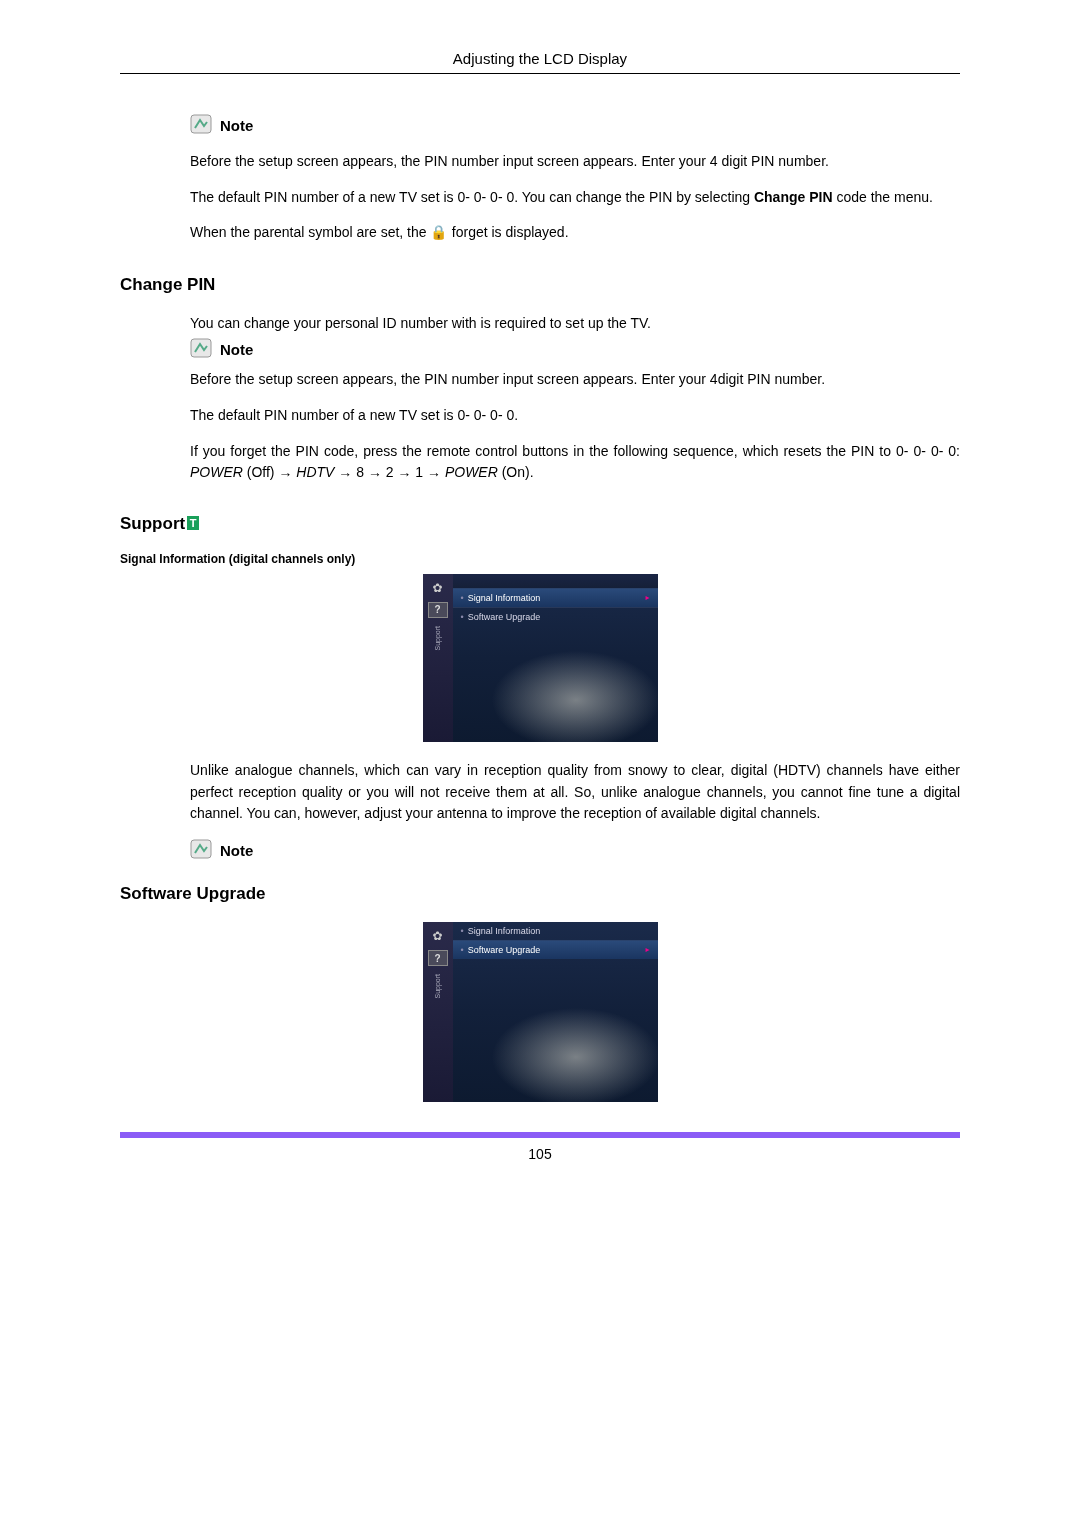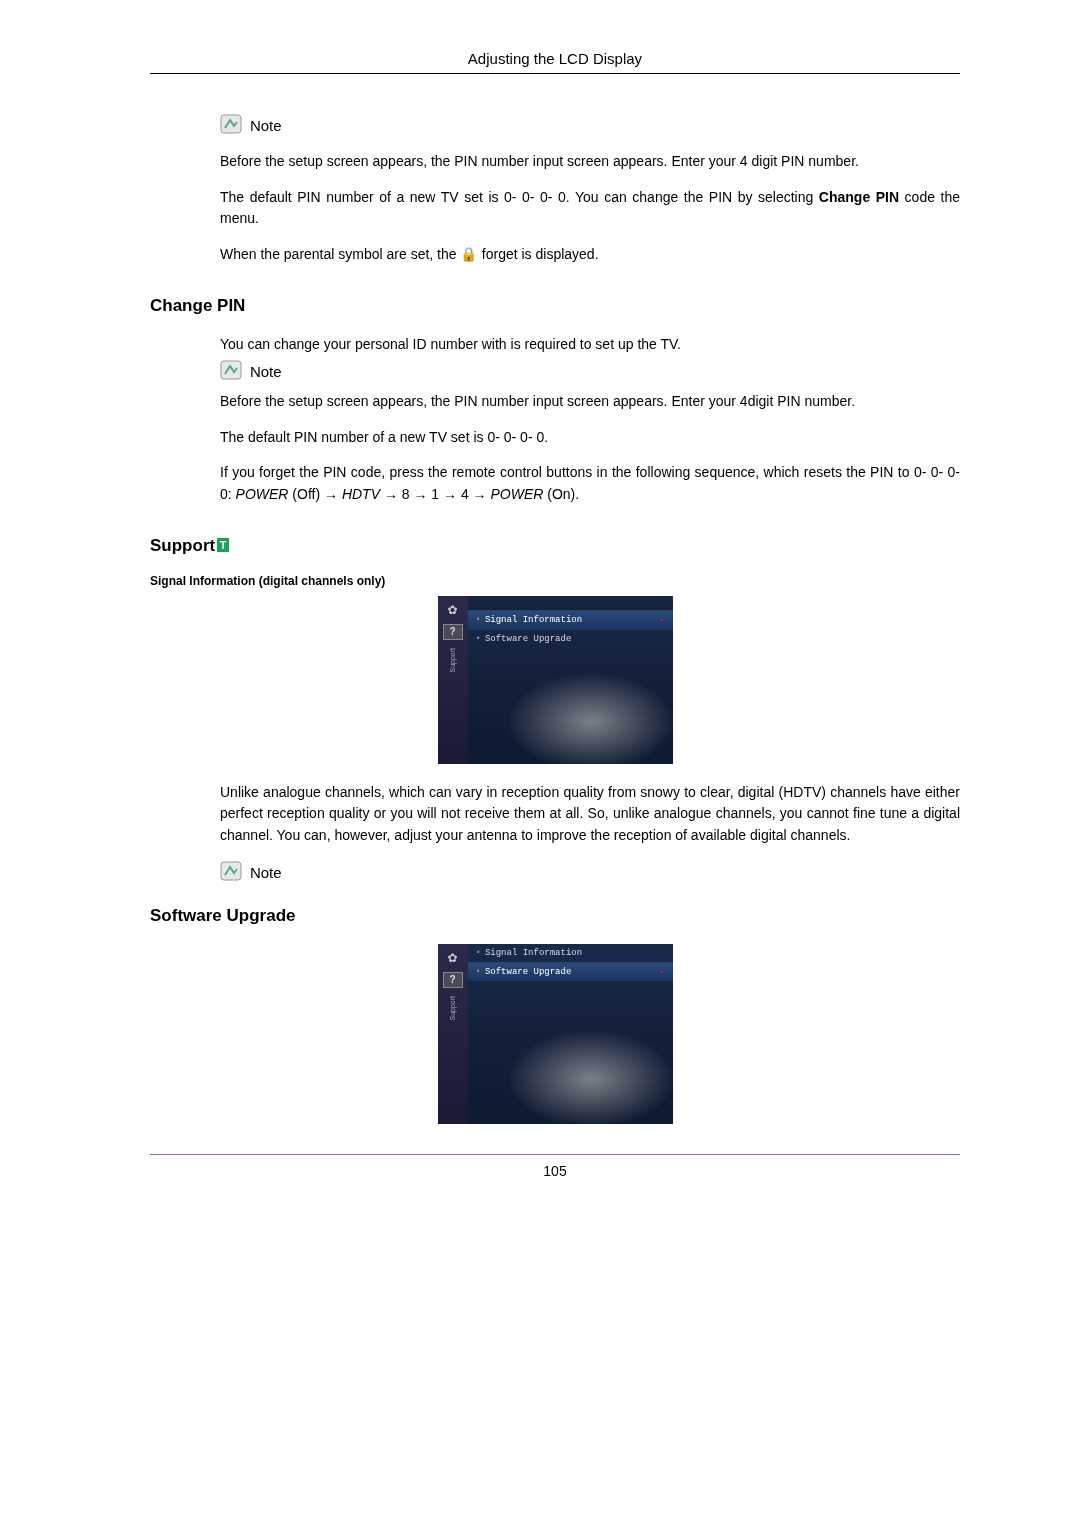--- a/index.html
+++ b/index.html
@@ -6,21 +6,20 @@
     margin: 0;
     padding: 0;
     background: #fff;
     font-family: Verdana, Geneva, sans-serif;
     font-size: 14px;
     color: #000;
     width: 1080px;
   }
   .page {
     padding: 50px 120px 40px 120px;
-    margin-left: 30px;
   }
   .header-title {
     text-align: center;
     font-size: 15px;
     padding-bottom: 6px;
     border-bottom: 1px solid #000;
     margin-bottom: 40px;
   }
   .content-block {
     margin-left: 70px;
@@ -28,21 +27,21 @@
   }
   .note-line {
     margin-bottom: 14px;
   }
   .note-icon {
     display: inline-block;
     vertical-align: middle;
     margin-right: 4px;
   }
   .note-label {
-    font-weight: normal;
+    font-weight: bold;
     font-size: 15px;
     vertical-align: middle;
   }
   .para {
     line-height: 1.55;
     margin-bottom: 14px;
     text-align: justify;
   }
   .bold {
     font-weight: bold;
@@ -117,21 +116,20 @@
     writing-mode: vertical-rl;
     transform: rotate(180deg);
     font-size: 7px;
     color: #aab;
     margin-top: 4px;
   }
   .menu-main {
     flex: 1;
     position: relative;
     background: radial-gradient(ellipse 120px 70px at 60% 75%, rgba(210,210,200,0.55), rgba(30,30,55,0) 70%), linear-gradient(to bottom, #1a2a4a 0%, #12203a 50%, #0d1a30 100%);
-    font-family: Liberation Mono, monospace;
   }
   .menu-top-bar {
     height: 14px;
     background: linear-gradient(to bottom, #1a2545, #152038);
   }
   .menu-item {
     font-size: 9px;
     color: #d8d8e8;
     padding: 4px 8px;
     border-top: 1px solid rgba(80,100,140,0.3);
@@ -151,21 +149,21 @@
   }
   .menu-body {
     height: 95px;
   }
   .shot1 .menu-body { height: 115px; }
   .shot1 { height: 168px; }
   .shot2 { height: 180px; }
   .shot2 .menu-body { height: 120px; }
 
   .footer {
-    border-top: 1px solid #8b5cf6;
+    border-top: 6px solid #8b5cf6;
     text-align: center;
     padding-top: 8px;
     font-size: 14px;
     margin-top: 30px;
   }
 </style>
 </head>
 <body>
 
 <div class="page">
@@ -199,21 +197,21 @@
         <svg width="22" height="20" viewBox="0 0 22 20">
           <rect x="1" y="1" width="20" height="18" rx="3" fill="#e8e8e8" stroke="#999"></rect>
           <path d="M5 14 L10 6 L14 12 L17 8" stroke="#5a8" stroke-width="2" fill="none"></path>
         </svg>
       </span>
       <span class="note-label">Note</span>
     </div>
     <div class="para">Before the setup screen appears, the PIN number input screen appears. Enter your 4digit PIN number.</div>
     <div class="para">The default PIN number of a new TV set is 0- 0- 0- 0.</div>
     <div class="para">
-      <span>If you forget the PIN code, press the remote control buttons in the following sequence, which resets the PIN to 0- 0- 0- 0: </span><span class="italic">POWER</span><span> (Off) → </span><span class="italic">HDTV</span><span> → 8 → 1 → 4 → </span><span class="italic">POWER</span><span> (On).</span>
+      <span>If you forget the PIN code, press the remote control buttons in the following sequence, which resets the PIN to 0- 0- 0- 0: </span><span class="italic">POWER</span><span> (Off) → </span><span class="italic">HDTV</span><span> → 8 → 2 → 1 → </span><span class="italic">POWER</span><span> (On).</span>
     </div>
   </div>
 
   <div class="h2">
     <span>Support</span><span class="tbox">T</span>
   </div>
   <div class="h3">Signal Information (digital channels only)</div>
 
   <div class="menu-shot shot1">
     <div class="menu-sidebar">

